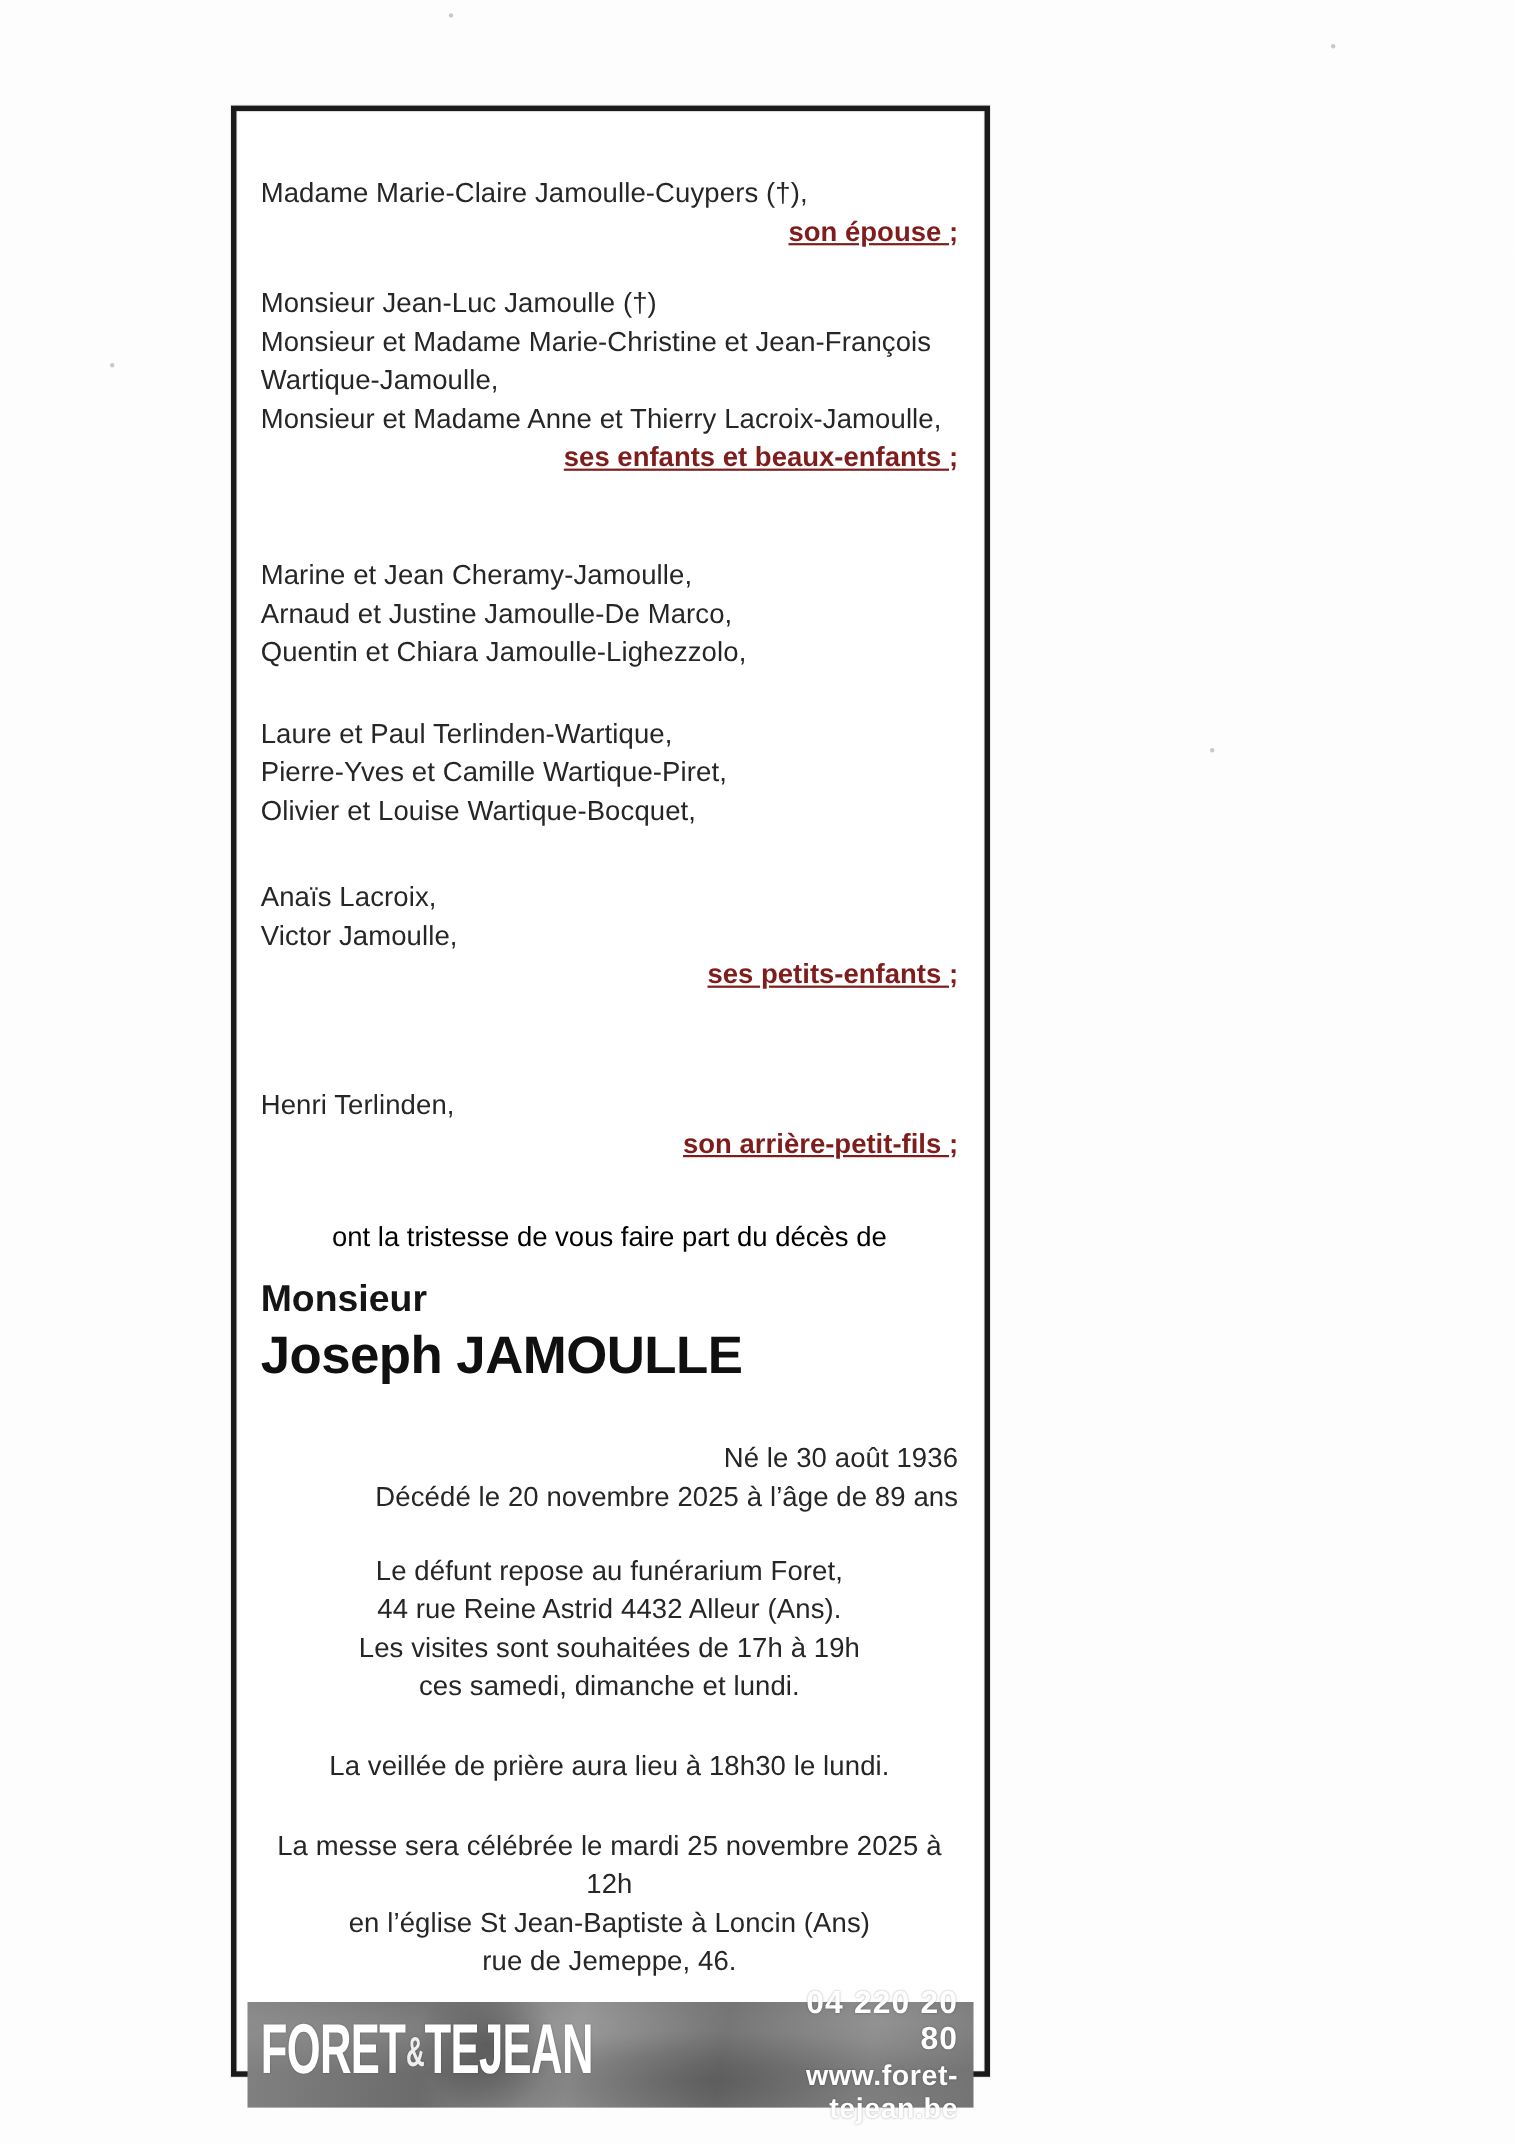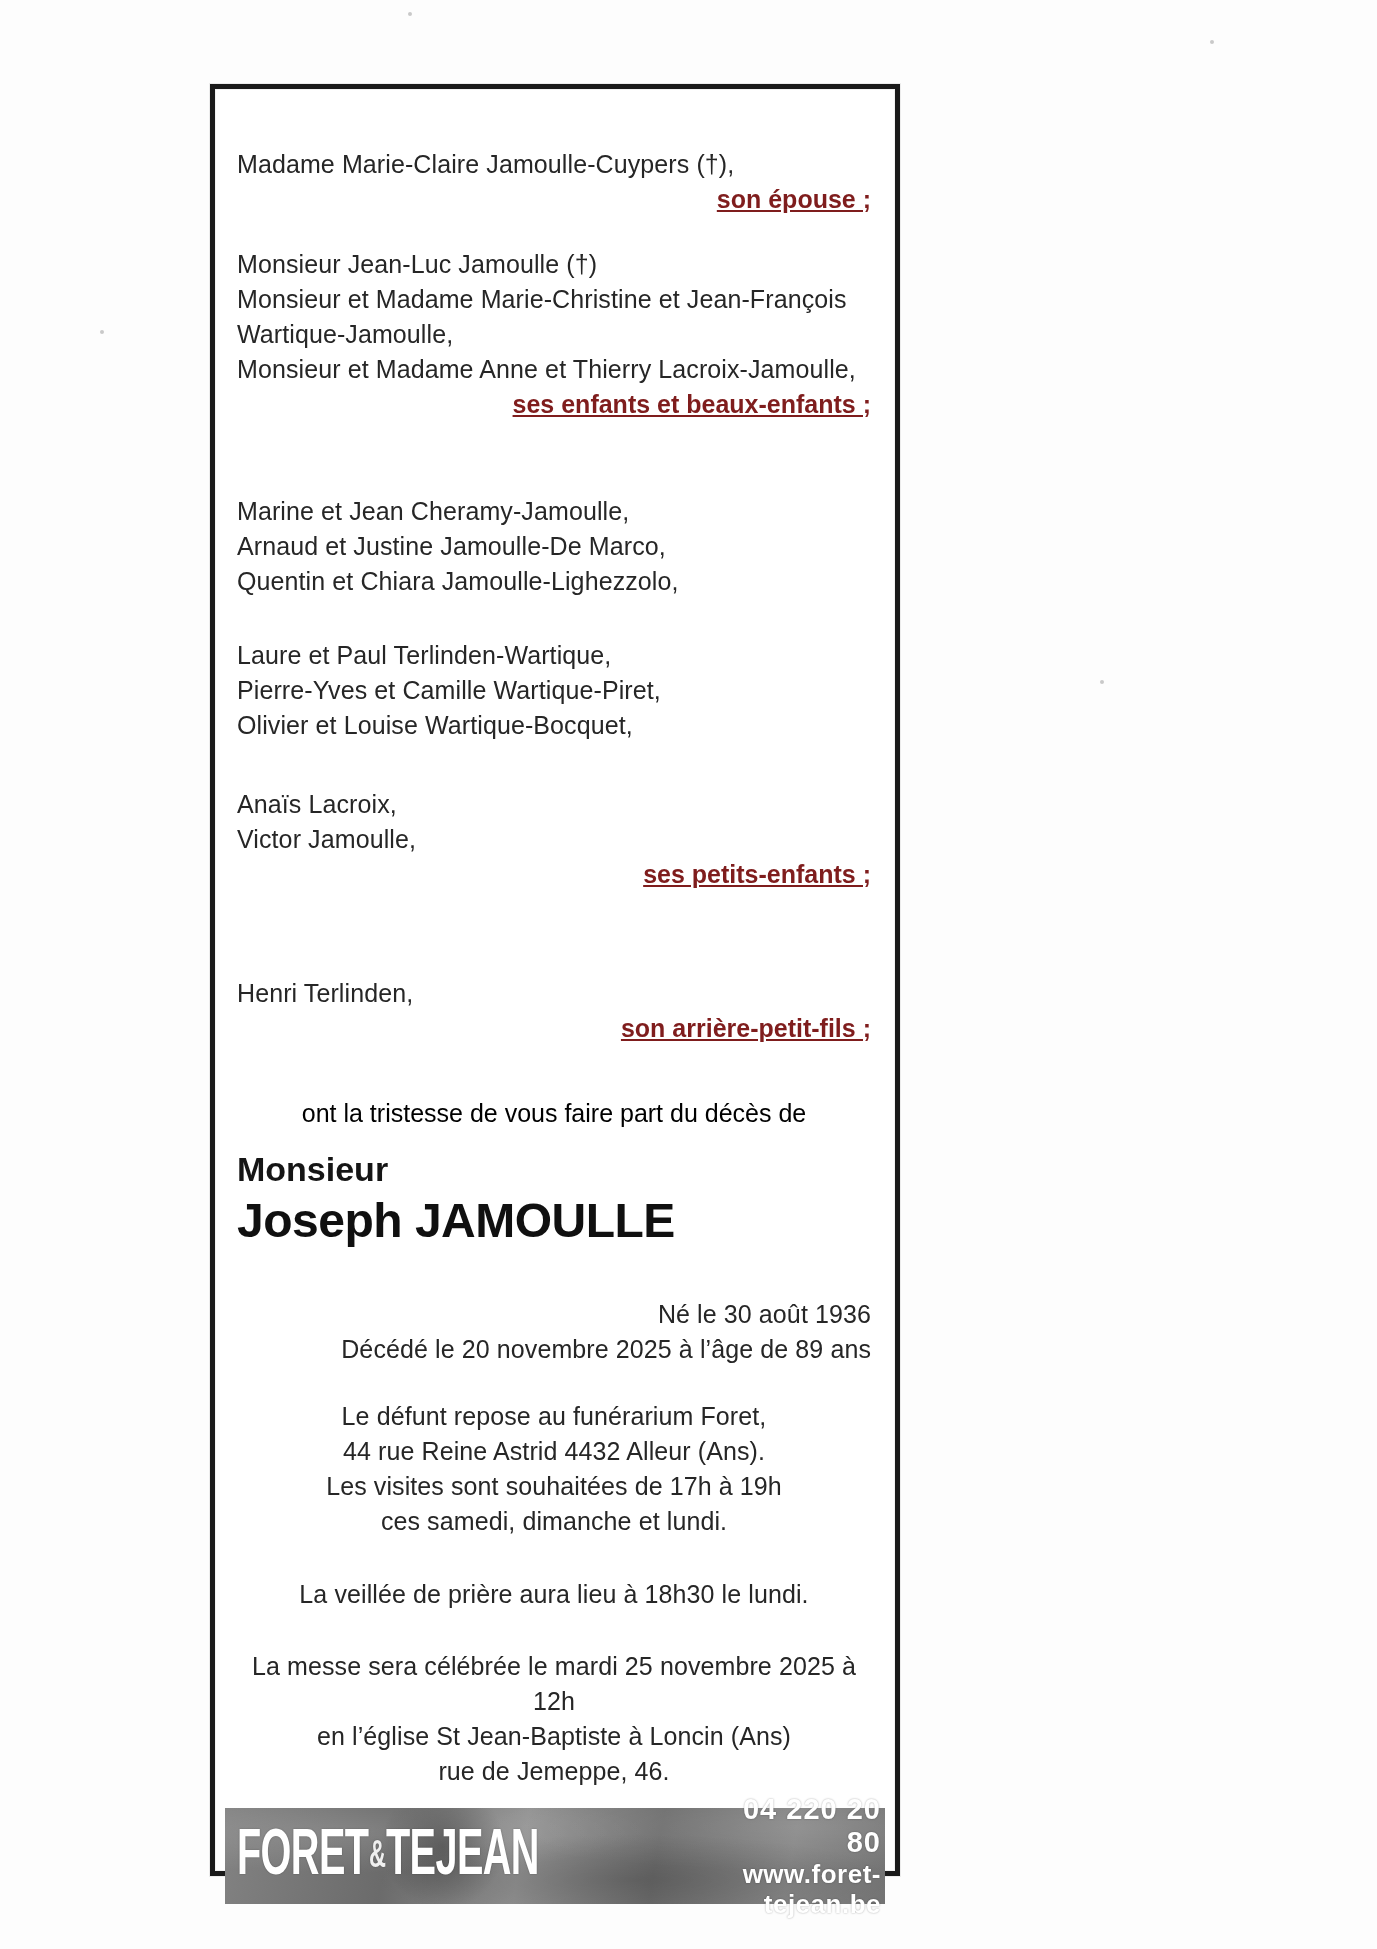--- a/index.html
+++ b/index.html
@@ -17,21 +17,21 @@
   }
   .speck {
     position: absolute;
     width: 4px; height: 4px;
     border-radius: 50%;
     background: #c9c9c9;
   }
   .card {
     position: absolute;
     left: 210px;
-    top: 84px;
+    top: 96px;
     width: 690px;
     height: 1792px;
     box-sizing: border-box;
     border: 5px solid #1a1a1a;
     box-shadow: 0 0 0 1px #ececec, inset 0 0 0 1px #f2f2f2;
     background: #ffffff;
     padding: 0 24px 0 22px;
   }
   .line {
     font-size: 25px;
@@ -79,21 +79,21 @@
   .vital { margin-top: 46px; text-align: right; }
   .repose { margin-top: 32px; text-align: center; }
   .vigil { margin-top: 38px; text-align: center; }
   .mass { margin-top: 37px; text-align: center; }
   .banner {
     margin: 19px -14px 0 -12px;
     height: 96px;
     display: flex;
     align-items: center;
     justify-content: space-between;
-    padding: 0 4px 0 12px;
+    padding: 0 14px 0 12px;
     box-sizing: border-box;
     background:
       radial-gradient(circle at 33% 40%, rgba(0,0,0,0.30), rgba(0,0,0,0) 14%),
       radial-gradient(ellipse at 18% 25%, rgba(255,255,255,0.14), rgba(255,255,255,0) 40%),
       radial-gradient(ellipse at 62% 75%, rgba(0,0,0,0.16), rgba(0,0,0,0) 45%),
       radial-gradient(ellipse at 88% 20%, rgba(255,255,255,0.10), rgba(255,255,255,0) 40%),
       linear-gradient(100deg, #828282, #6b6b6b 25%, #929292 45%, #6e6e6e 65%, #868686 85%, #737373);
   }
   .brand {
     display: inline-block;

